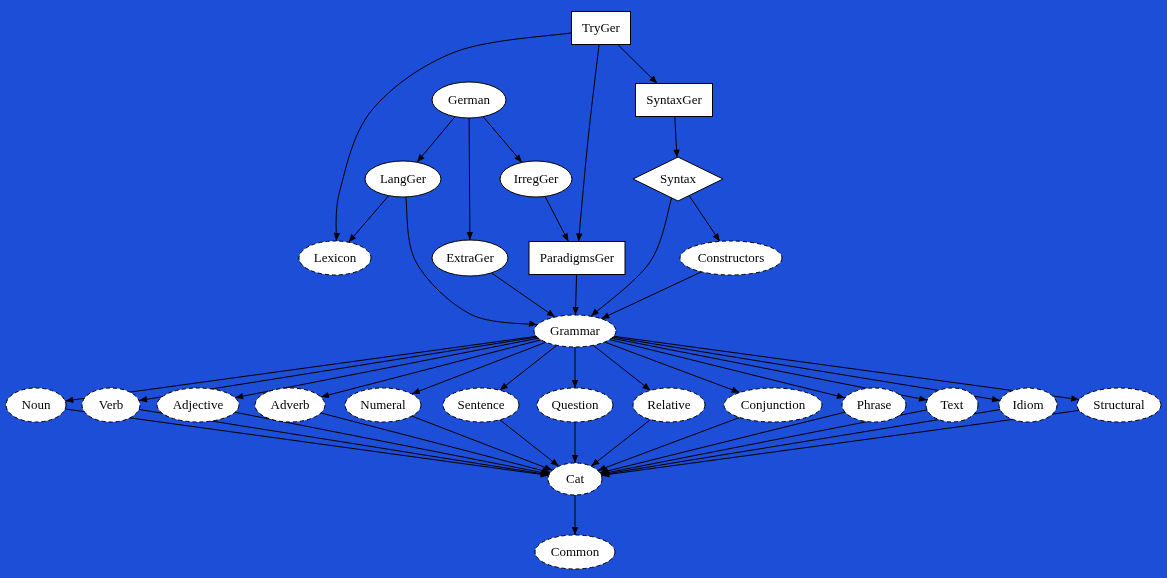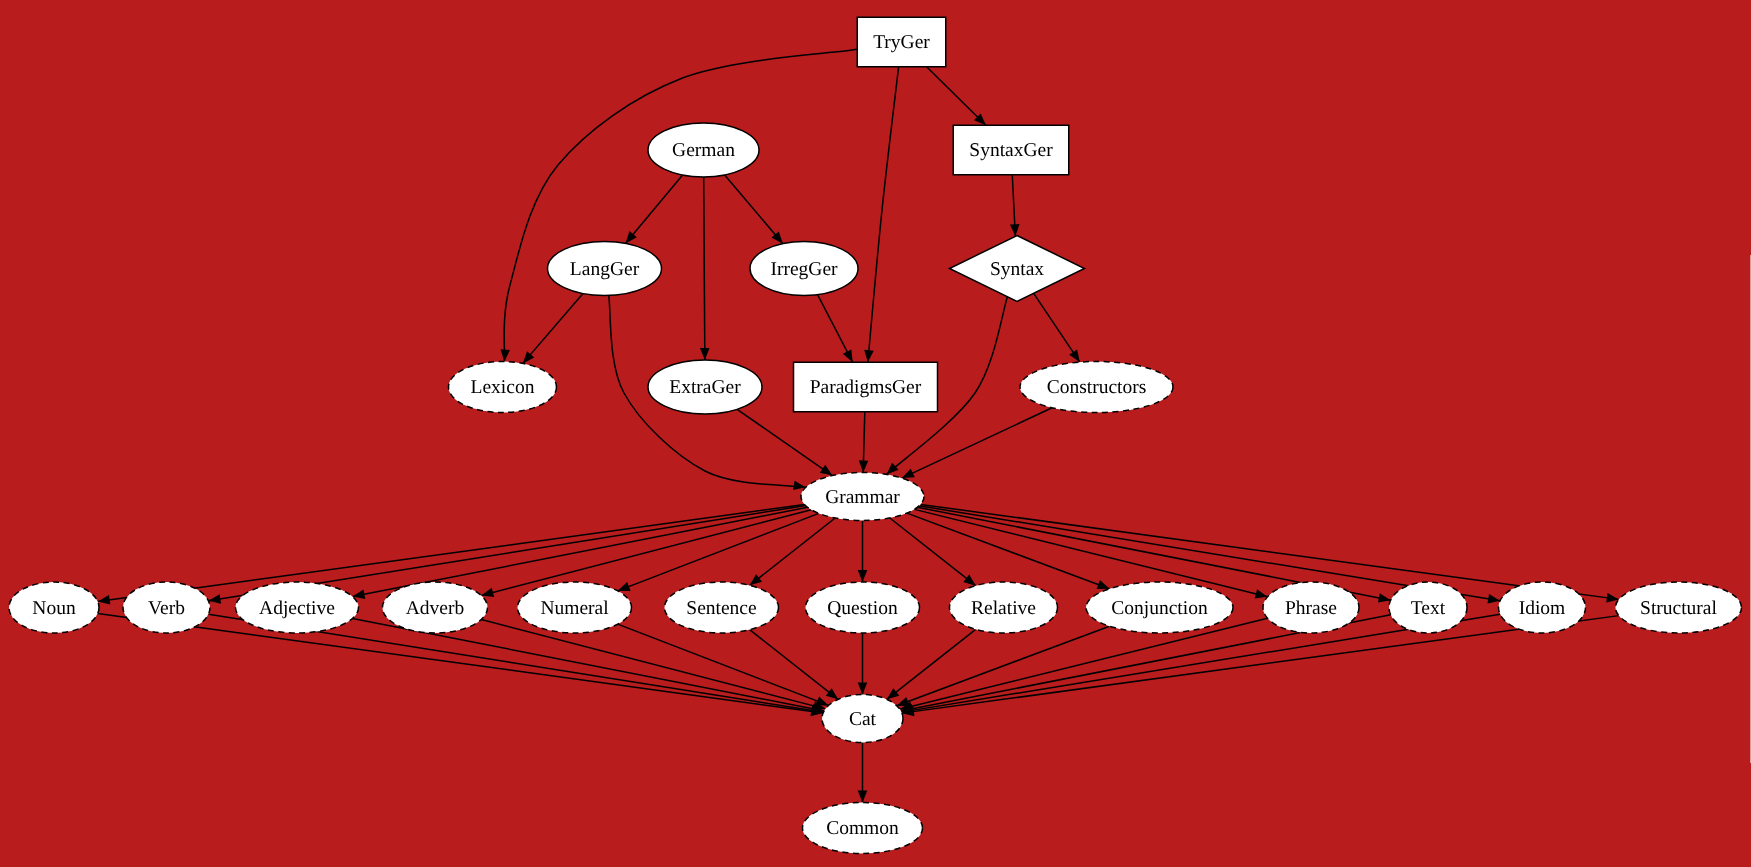--- a/index.html
+++ b/index.html
@@ -5,21 +5,21 @@
   html, body {
     margin: 0;
     padding: 0;
     background: #ffffff;
     font-family: "Liberation Serif", "DejaVu Serif", serif;
   }
   .stage {
     position: relative;
     width: 1167px;
     height: 578px;
-    background: #b91c1c;
+    background: #1d4ed8;
     overflow: hidden;
   }
   svg { display: block; }
   .edge-path {
     fill: none;
     stroke: #000000;
     stroke-width: 1;
   }
   .node-shape {
     fill: #ffffff;

